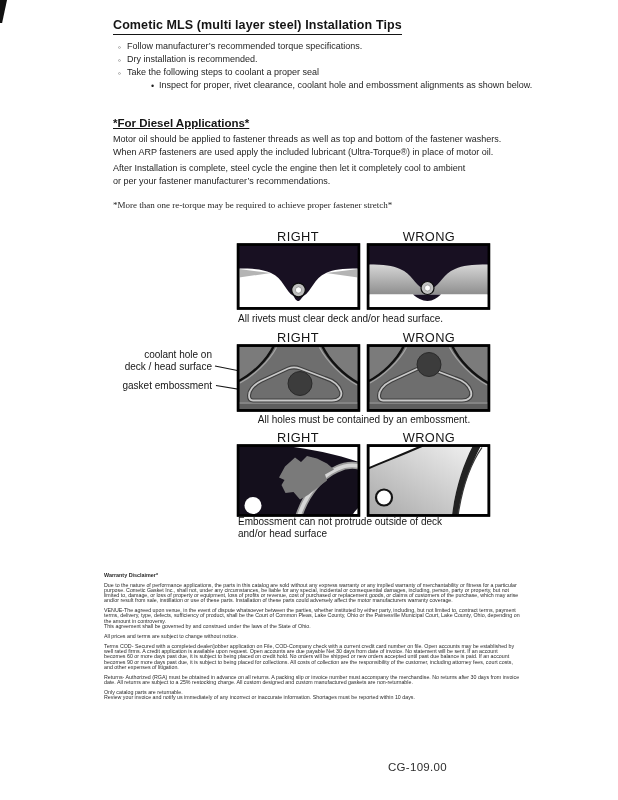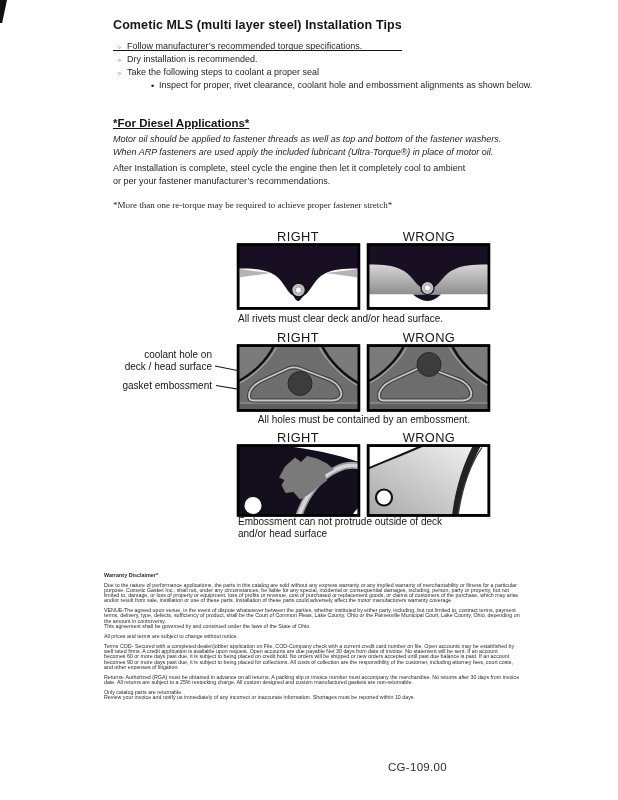--- a/index.html
+++ b/index.html
@@ -1,30 +1,30 @@
 <!DOCTYPE html>
 <html><head>
 <meta charset="utf-8">
 <style>
   html,body{margin:0;padding:0;background:#ffffff;}
   .page{position:relative;width:618px;height:800px;background:#ffffff;overflow:hidden;
         font-family:"Liberation Sans",sans-serif;color:#1f1f1f;}
   .corner-mark{position:absolute;left:0;top:0;width:7px;height:23px;background:#111;
         clip-path:polygon(0 0,100% 0,30% 100%,0 100%);}
   .title{position:absolute;left:113px;top:18px;font-size:12.5px;font-weight:bold;color:#151515;
-        border-bottom:1.6px solid #151515;padding-bottom:18px;letter-spacing:.1px;white-space:nowrap;text-align:right;}
+        border-bottom:1.6px solid #151515;padding-bottom:2px;letter-spacing:.1px;white-space:nowrap;text-align:right;}
   .tips{position:absolute;left:118px;top:41px;}
   .tip-line{height:13px;font-size:9px;white-space:nowrap;}
   .tip-line .mk{display:inline-block;width:9px;font-size:8px;vertical-align:top;line-height:13px;}
   .tip-line.lvl2{padding-left:33px;}
   .tip-line.lvl2 .mk{width:8px;font-size:9px;}
   .sec-heading{position:absolute;left:113px;top:117px;font-size:11.5px;font-weight:bold;color:#151515;white-space:nowrap;text-decoration:underline;}
   .para{position:absolute;left:113px;font-size:9px;}
   .para div{height:13px;white-space:nowrap;}
-  .p1{top:134px;font-style:italic;} .p2{top:163px;} .p3{top:200px;font-family:Liberation Serif, serif;}
+  .p1{top:134px;} .p2{top:163px;} .p3{top:200px;font-family:Liberation Serif, serif;}
   .row-svg{position:absolute;left:0;display:block;}
   #row1{top:228px;} #row2{top:329px;} #row3{top:429px;}
   svg text{font-family:"Liberation Sans",sans-serif;fill:#161616;}
   .rw-label{font-size:12.8px;letter-spacing:.4px;}
   .cap{font-size:10px;}
   .leader{font-size:10px;}
   .legal{position:absolute;left:104px;top:572px;width:416px;color:#2a2a2a;}
   .legal h4{margin:0 0 4px 0;font-size:5.4px;font-weight:bold;}
   .legal p{margin:4.5px 0 0 0;font-size:5.3px;line-height:5.3px;}
   .legal p.tight{margin-top:0;}

